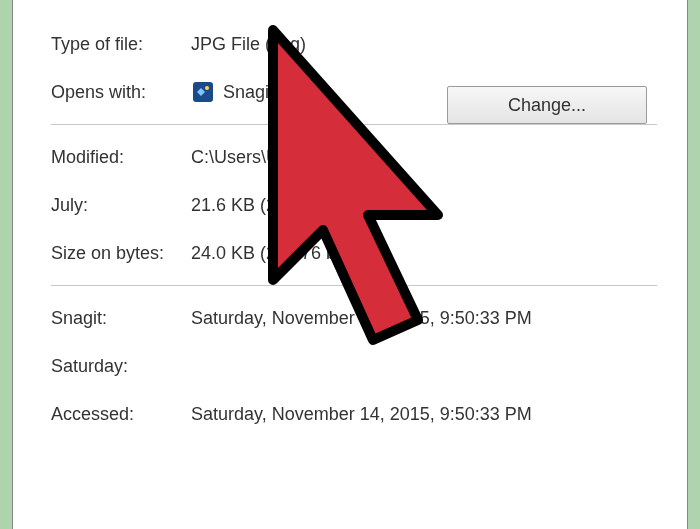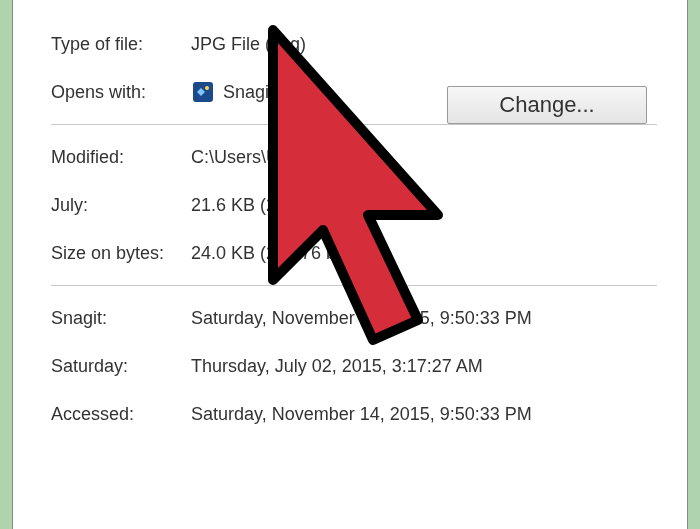--- a/index.html
+++ b/index.html
@@ -53,21 +53,21 @@
     .change-btn {
       position: absolute;
       right: 40px;
       top: 86px;
       width: 200px;
       height: 38px;
       background: linear-gradient(#f7f7f7, #e4e4e4);
       border: 1px solid #9a9a9a;
       border-radius: 2px;
       font-family: inherit;
-      font-size: 22px;
+      font-size: 18px;
       color: #333;
       cursor: pointer;
     }
     .app-icon {
       width: 24px;
       height: 24px;
       display: inline-block;
     }
     .cursor-overlay {
       position: absolute;
@@ -122,21 +122,20 @@
 
     <hr class="divider">
 
     <div class="row">
       <div class="label">Snagit:</div>
       <div class="value">Saturday, November 14, 2015, 9:50:33 PM</div>
     </div>
 
     <div class="row">
       <div class="label">Saturday:</div>
-      <div class="value">Thursday, July 02, 2015, 3:17:27 AM</div>
     </div>
 
     <div class="row">
       <div class="label">Accessed:</div>
       <div class="value">Saturday, November 14, 2015, 9:50:33 PM</div>
     </div>
 
   </div>
 
   <div class="cursor-overlay">

